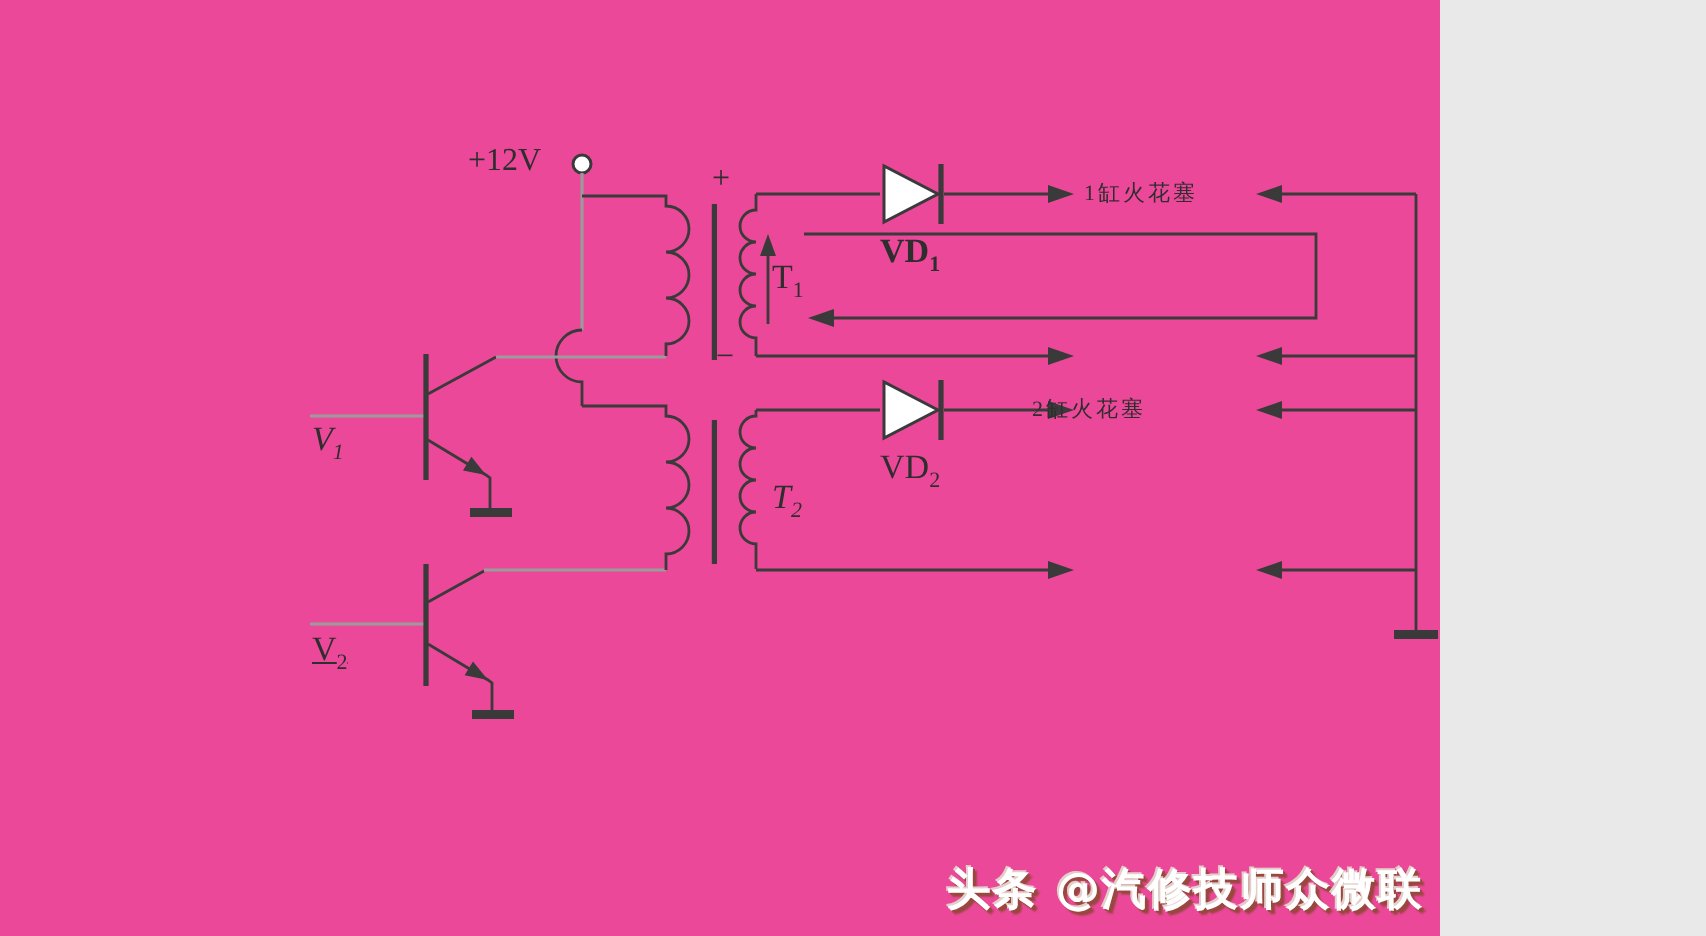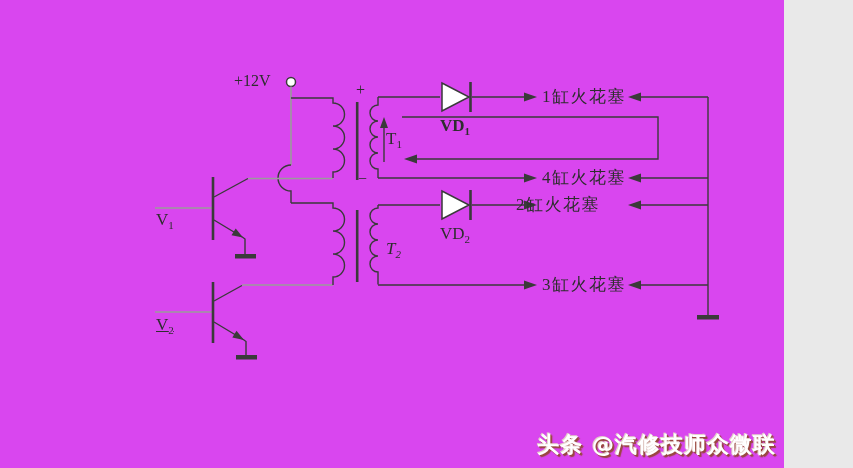--- a/index.html
+++ b/index.html
@@ -2,34 +2,34 @@
 <html style="--line-dark: #3a3a3a; --line-gray: #9b9b9b; --wm-shadow: #99473f;"><head>
 <meta charset="utf-8">
 <style>
   :root{
     --line-dark:#3a3a3a;
     --line-gray:#9b9b9b;
     --wm-shadow:#99473f;
   }
   html,body{margin:0;padding:0;background:#e9e9e9;}
   .canvas{
-    position:relative;width:784px;height:468px;background:#d946ef;
+    position:relative;width:720px;height:468px;background:#ec4899;
     font-family:"Liberation Serif","DejaVu Serif",serif;color:#2e2e2e;overflow:hidden;
   }
   svg{position:absolute;left:0;top:0;}
   .ln{stroke:var(--line-dark);stroke-width:1.4;fill:none;}
   .ln-thick{stroke:var(--line-dark);stroke-width:2.6;fill:none;}
   .ln-gray{stroke:var(--line-gray);stroke-width:1.6;fill:none;}
   .fill-dark{fill:var(--line-dark);stroke:none;}
   .diode-tri{fill:#ffffff;stroke:var(--line-dark);stroke-width:1.5;}
   .lbl{position:absolute;font-size:17px;line-height:20px;white-space:nowrap;}
   .lbl sub{font-size:11px;}
   .supply-lbl{position:absolute;font-size:16px;line-height:18px;}
   .pol{position:absolute;font-size:16px;line-height:16px;}
-  .plug{position:absolute;font-size:17px;line-height:20px;letter-spacing:1.5px;white-space:nowrap;}
+  .plug{position:absolute;font-size:11px;line-height:20px;letter-spacing:1.5px;white-space:nowrap;}
   .watermark{
     position:absolute;right:8px;bottom:8px;
     font-family:"DejaVu Sans","Liberation Sans",sans-serif;
     font-weight:bold;font-size:22px;letter-spacing:1px;color:#ffffff;
     text-shadow:-1px -1px 0 #e3cfc9, 1px 1px 0 var(--wm-shadow), 2px 2px 1px var(--wm-shadow);
     white-space:nowrap;
   }
 </style>
 </head>
 <body>
@@ -127,22 +127,20 @@
 
   <span class="pol" style="left:356px;top:82px;">+</span>
   <span class="pol" style="left:358px;top:171px;">−</span>
 
   <span class="lbl" style="left:386px;top:129px;text-align:center;"><span>T</span><sub>1</sub></span>
   <span class="lbl" style="left:386px;top:239px;font-style:italic;"><span>T</span><sub>2</sub></span>
 
   <span class="lbl" style="left:440px;top:116px;font-weight:bold;"><span>VD</span><sub>1</sub></span>
   <span class="lbl" style="left:440px;top:224px;font-family:Liberation Serif, serif;"><span>VD</span><sub>2</sub></span>
 
-  <span class="lbl" style="left:156px;top:210px;"><span>V</span><sub>1</sub></span>
+  <span class="lbl" style="left:156px;top:210px;font-style:italic;"><span>V</span><sub>1</sub></span>
   <span class="lbl" style="left:156px;top:315px;text-decoration:underline;"><span>V</span><sub>2</sub></span>
 
   <span class="plug" style="left:542px;top:87px;">1缸火花塞</span>
-  <span class="plug" style="left:542px;top:168px;">4缸火花塞</span>
   <span class="plug" style="left:516px;top:195px;">2缸火花塞</span>
-  <span class="plug" style="left:542px;top:275px;">3缸火花塞</span>
 
   <span class="watermark">头条 @汽修技师众微联</span>
 </div>
 
 </body></html>

